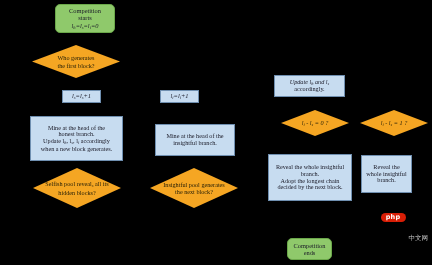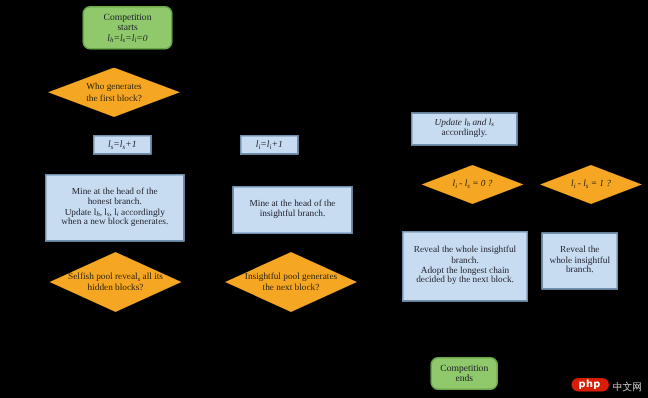--- a/index.html
+++ b/index.html
@@ -77,23 +77,23 @@
   sub {
     font-size: 0.72em;
     vertical-align: -0.25em;
     font-style: italic;
   }
 
   
   #watermark {
     position: absolute;
     right: 4px;
-    bottom: 4px;
+    bottom: 24px;
     display: flex;
-    align-items: flex-end;
+    align-items: flex-start;
     gap: 3px;
     user-select: none;
   }
   #watermark .php-badge {
     background: #d81e06;
     color: #ffffff;
     font-family: "DejaVu Sans", sans-serif;
     font-size: 6.5px;
     font-weight: bold;
     border-radius: 7px;

